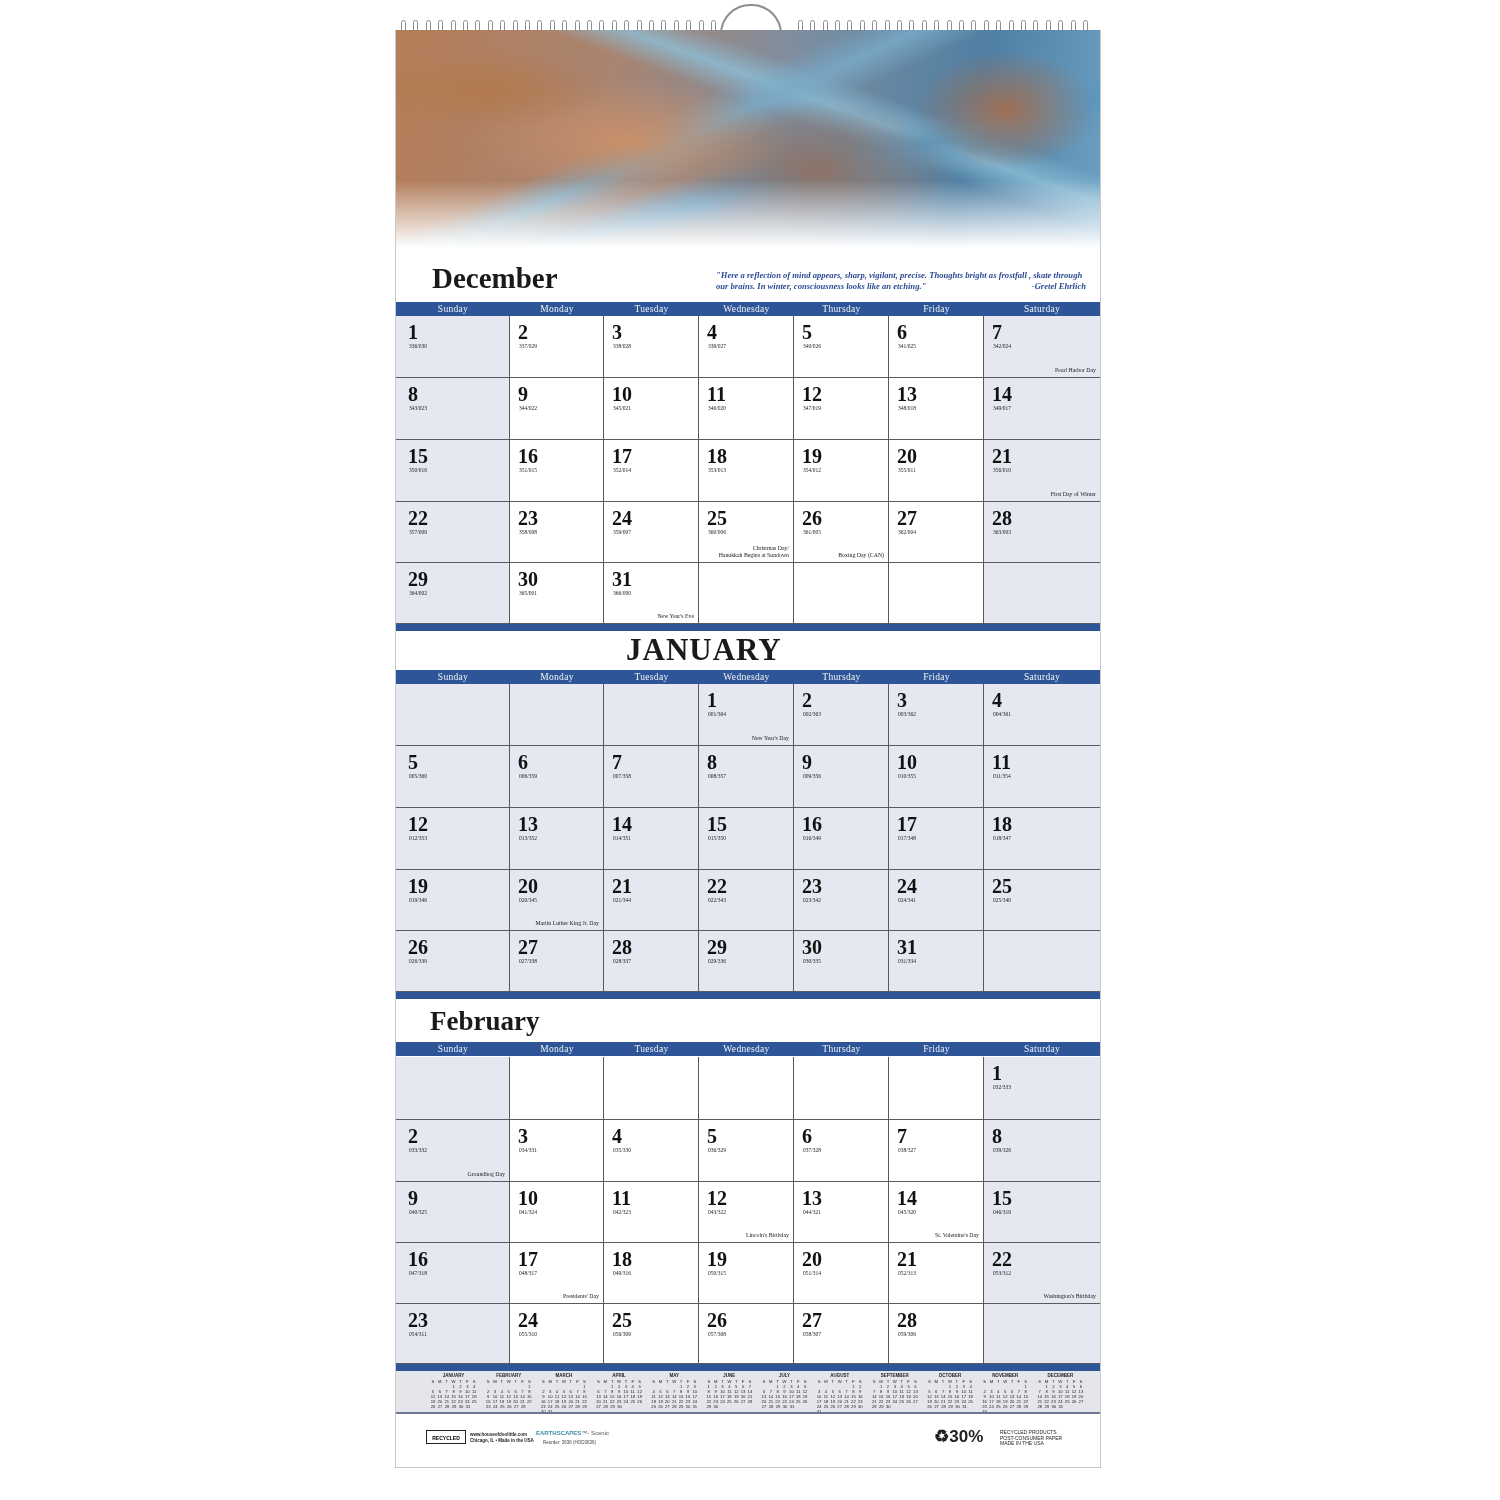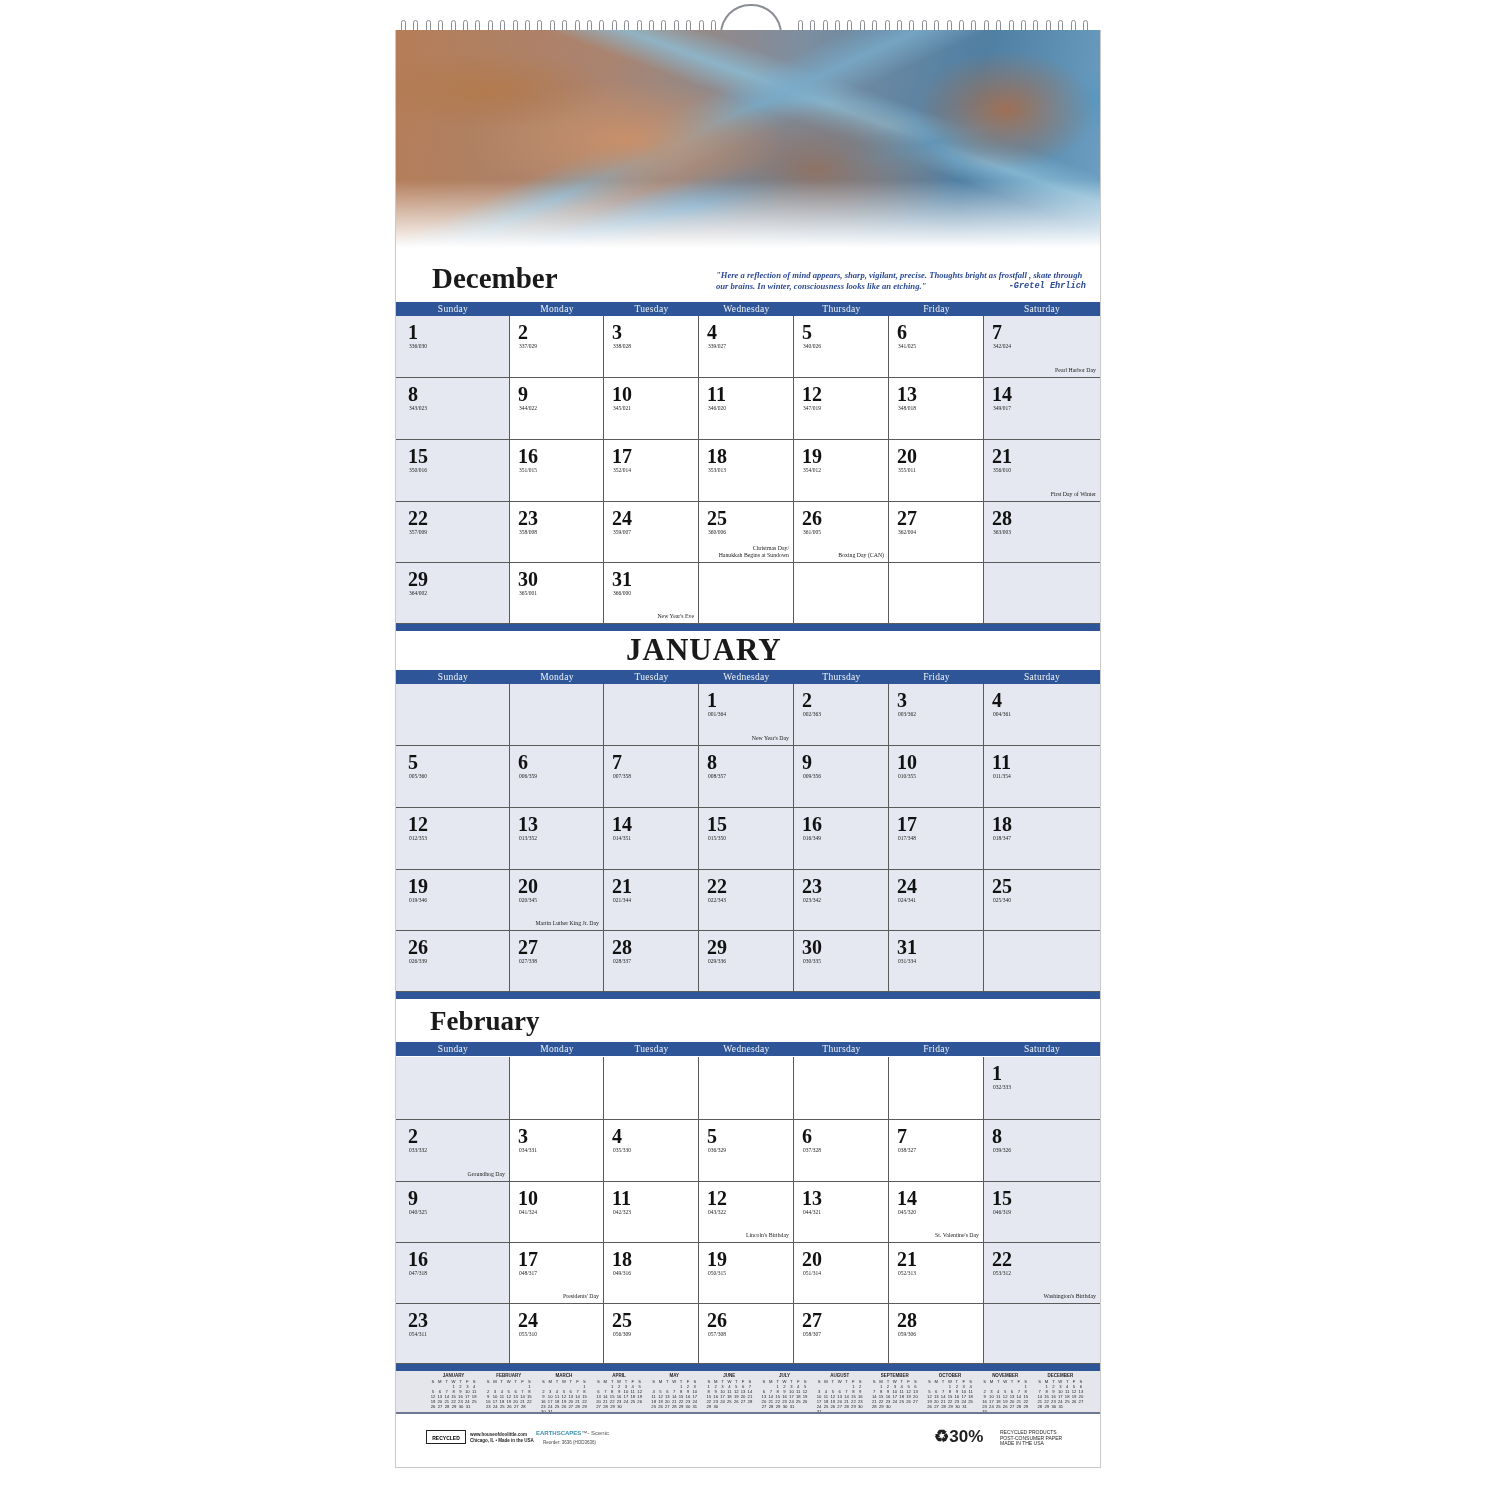--- a/index.html
+++ b/index.html
@@ -18,21 +18,21 @@
       radial-gradient(ellipse 90px 60px at 610px 80px, #9e6f55 0%, rgba(158,111,85,0) 100%),
       linear-gradient(155deg, transparent 38%, rgba(120,170,200,0.85) 44%, transparent 50%),
       linear-gradient(165deg, transparent 55%, rgba(90,150,190,0.9) 62%, transparent 70%),
       linear-gradient(20deg, transparent 58%, rgba(140,190,215,0.8) 64%, transparent 70%),
       linear-gradient(100deg, #b57d57 0%, #a98471 30%, #7d8ea0 55%, #4f7fa3 80%, #6da1c4 100%);
   }
   .photo-fade { position:absolute; left:0; top:150px; width:704px; height:80px; background:linear-gradient(to bottom, rgba(255,255,255,0), #ffffff 85%); }
   
   .month-title { position:absolute; font-family:"Liberation Serif", "DejaVu Serif", serif; color:#1a1a1a; }
   .quote { position:absolute; left:320px; top:240px; width:368px; font-family:"Liberation Serif", serif; font-style:italic; font-size:8.6px; color:#2b4a94; line-height:11px; font-weight:bold; }
-  .quote-author { position:absolute; right:14px; top:251px; font-family:Liberation Mono, monospace; font-style:italic; font-size:8.6px; color:#2b4a94; font-weight:bold; }
+  .quote-author { position:absolute; right:14px; top:251px; font-family:Liberation Serif, serif; font-style:italic; font-size:8.6px; color:#2b4a94; font-weight:bold; }
   .wkbar { position:absolute; left:0; width:704px; height:14px; background:#2d5597; display:flex; }
   .wkbar .wd { color:#f2f4f8; font-size:9.5px; text-align:center; line-height:14px; font-family:"Liberation Serif", serif; letter-spacing:0.3px; }
   .grid { position:absolute; left:0; width:704px; }
   .row { display:flex; border-bottom:1.5px solid #5a5a5a; box-sizing:border-box; }
   .cell { position:relative; border-right:1.5px solid #5a5a5a; box-sizing:border-box; background:#fff; }
   .cell:last-child { border-right:none; }
   .cell.shade { background:#e6e8f1; }
   .c0 { width:114px; } .c1 { width:94px; } .c2 { width:95px; } .c3 { width:95px; } .c4 { width:95px; } .c5 { width:95px; } .c6 { width:116px; }
   .num { position:absolute; top:6px; left:8px; font-size:20px; font-weight:bold; line-height:20px; color:#111; font-family:"Liberation Serif", serif; }
   .c0 .num { left:12px; }

